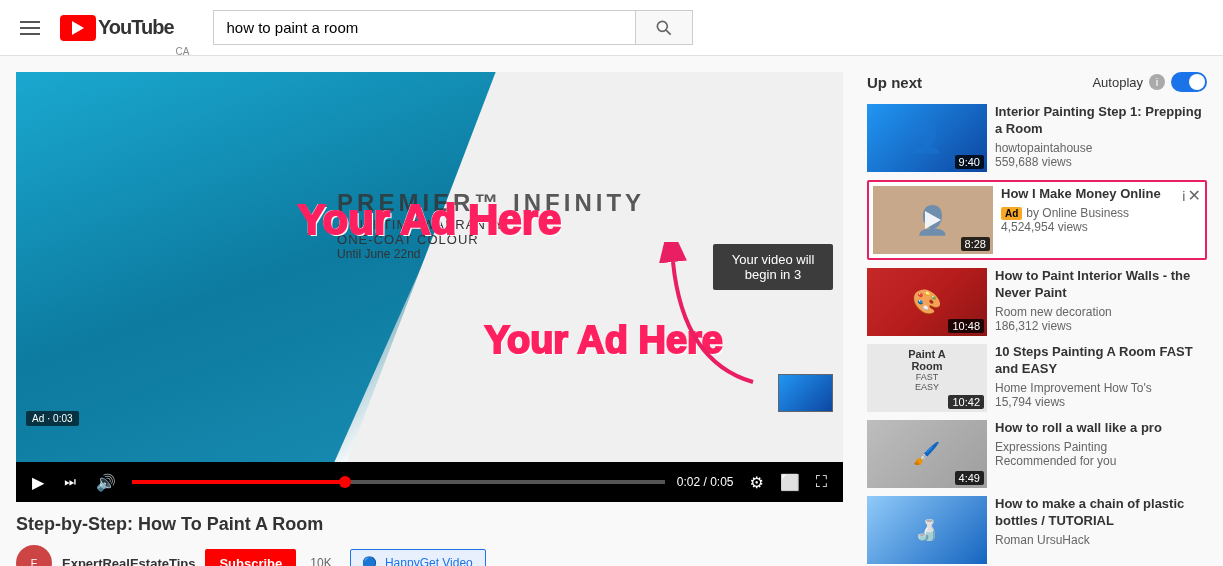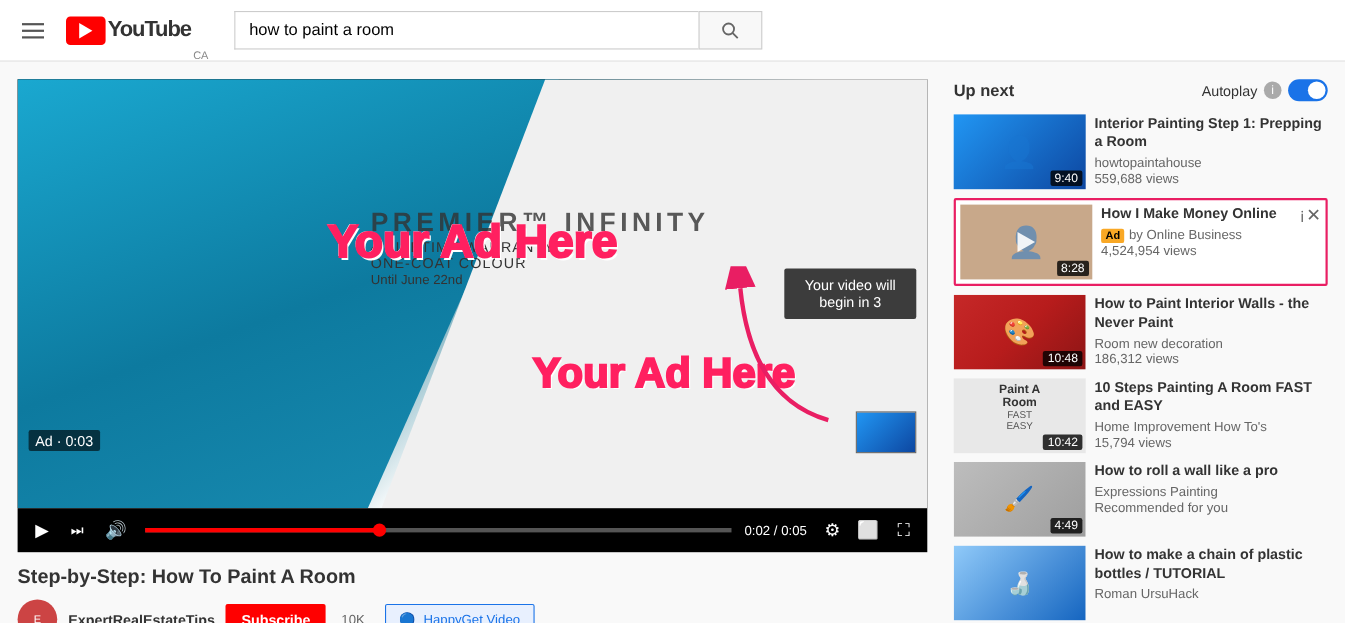--- a/index.html
+++ b/index.html
@@ -78,26 +78,26 @@
       left: 50%;
       transform: translateX(-30%);
       text-align: left;
       z-index: 2;
     }
     .premier-text { font-size: 24px; font-weight: bold; color: #333; letter-spacing: 4px; opacity: 0.8; }
     .one-coat-text { font-size: 13px; color: #333; letter-spacing: 1px; }
     .warranty-text { font-size: 12px; color: #333; }
     .ad-label {
       position: absolute;
-      bottom: 52px;
+      bottom: 36px;
       left: 10px;
       background: rgba(0,0,0,0.6);
       color: #fff;
       padding: 2px 6px;
-      font-size: 13px;
+      font-size: 10px;
       border-radius: 2px;
     }
     .your-ad-here-main {
       position: absolute;
       top: 38%;
       left: 50%;
       transform: translate(-50%, -50%);
       font-size: 42px;
       font-weight: 900;
       color: #ff2060;

